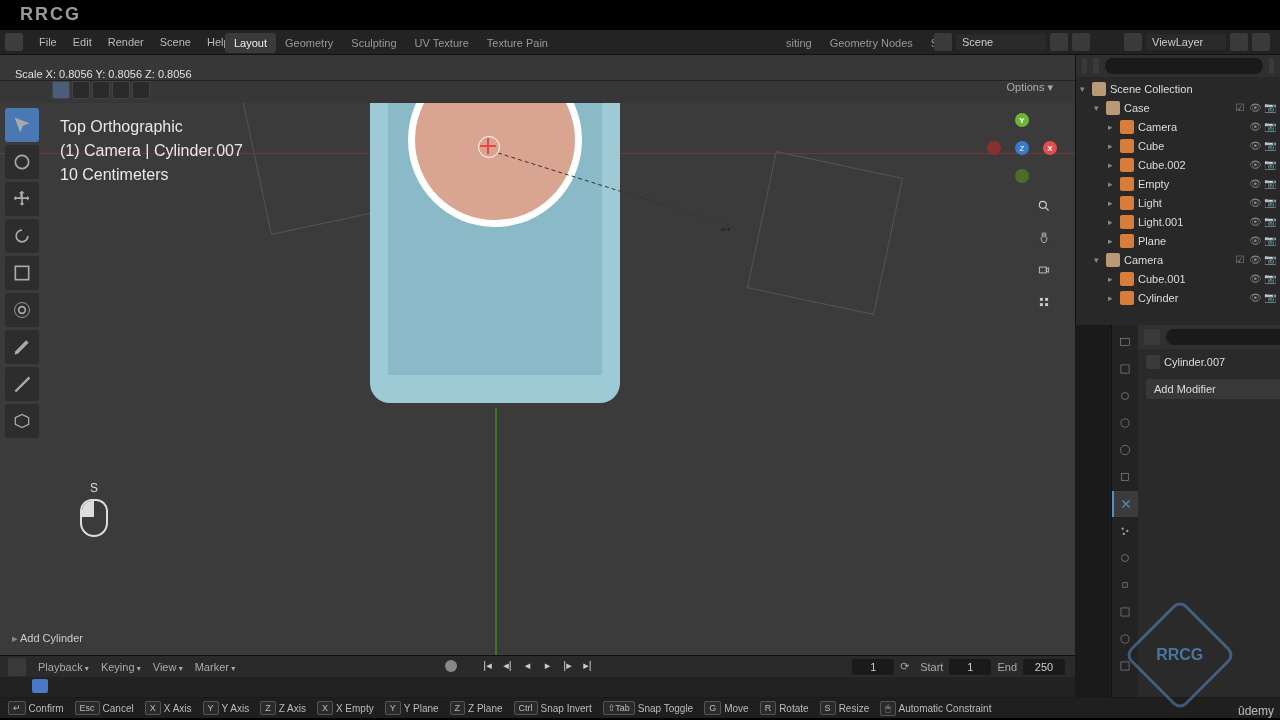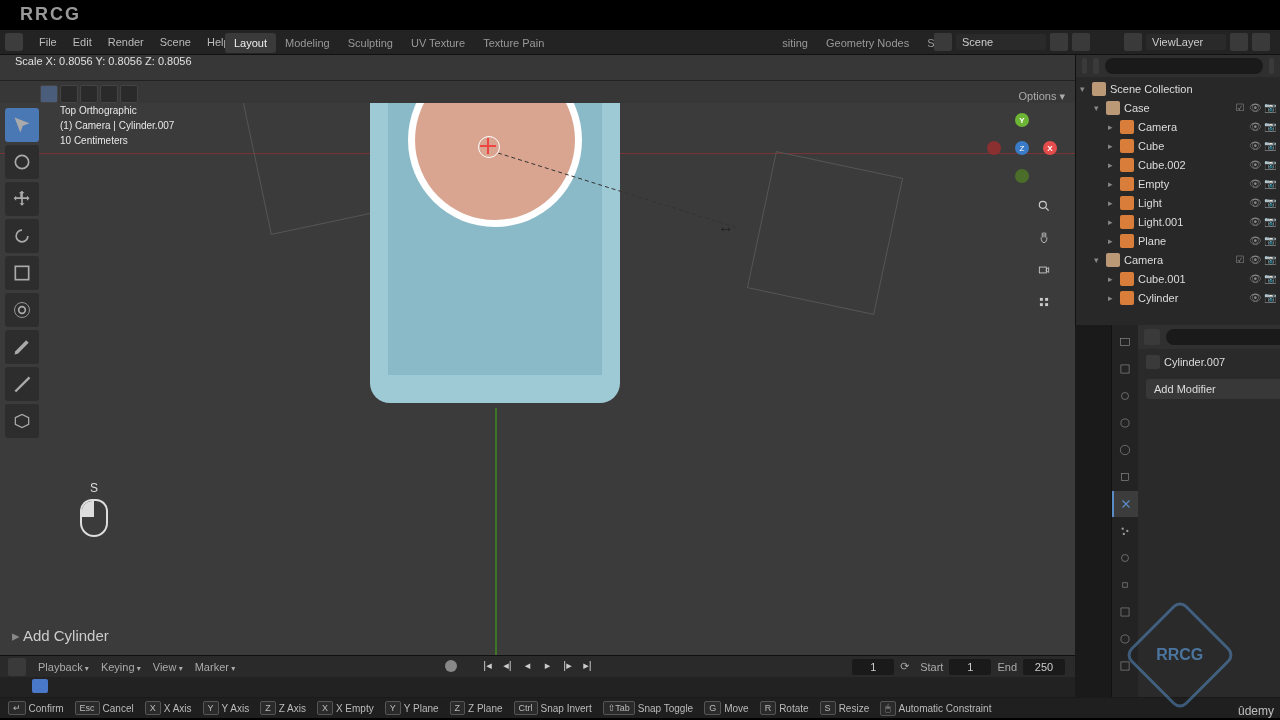--- a/index.html
+++ b/index.html
@@ -11,33 +11,33 @@
 .topbar .m{padding:3px 8px;color:#bbb;cursor:pointer}
 .workspaces{position:absolute;top:30px;left:225px;right:0;height:25px;display:flex;align-items:center}
 .workspaces .ws{padding:4px 9px;color:#999;font-size:11px;cursor:pointer;white-space:nowrap}
 .workspaces .ws.active{background:#3a3a3a;color:#eee;border-radius:3px}
 .scene-field{position:absolute;top:33px;right:190px;display:flex;align-items:center;gap:4px}
 .scene-field .ico{width:18px;height:18px;background:#3a3a3a;border-radius:2px}
 .scene-field input{background:#2a2a2a;border:none;color:#ccc;padding:2px 6px;width:90px;font-size:11px;border-radius:2px}
 .vl-field{position:absolute;top:33px;right:10px;display:flex;align-items:center;gap:4px}
 .vl-field .ico{width:18px;height:18px;background:#3a3a3a;border-radius:2px}
 .vl-field input{background:#2a2a2a;border:none;color:#ccc;padding:2px 6px;width:80px;font-size:11px;border-radius:2px}
-.header2{position:absolute;top:55px;left:0;right:0;height:25px;background:#373737;display:flex;align-items:flex-start;padding-left:15px}
+.header2{position:absolute;top:55px;left:0;right:0;height:25px;background:#373737;display:flex;align-items:flex-end;padding-left:15px}
 .header2 .status{color:#e0e0e0;font-size:11px}
-.header3{position:absolute;top:80px;left:0;right:205px;height:23px;background:#373737;display:flex;align-items:flex-end;padding:0 10px;border-top:1px solid #222}
+.header3{position:absolute;top:80px;left:0;right:205px;height:23px;background:#373737;display:flex;align-items:flex-start;padding:0 22px;border-top:1px solid #222}
 .header3 .selmodes{display:flex;gap:2px;margin-left:30px}
 .header3 .selmodes .sm{width:18px;height:18px;background:#2a2a2a;border:1px solid #444;border-radius:2px}
 .header3 .selmodes .sm.active{background:#4a5d7a}
 .header3 .opt{margin-left:auto;color:#aaa;font-size:11px;cursor:pointer}
 .viewport{position:absolute;top:103px;left:0;right:205px;bottom:65px;background:#3b3b3b;overflow:hidden}
 .toolbar{position:absolute;left:0;top:0;width:44px;display:flex;flex-direction:column;gap:3px;padding:5px}
 .toolbar .tool{width:34px;height:34px;background:#2d2d2d;border-radius:3px;cursor:pointer;display:flex;align-items:center;justify-content:center}
 .toolbar .tool.active{background:#4a78b5}
 .toolbar .tool svg{width:20px;height:20px;fill:#aaa}
-.vp-info{position:absolute;left:60px;top:0;color:#e8e8e8;font-size:10px;line-height:1.5}
+.vp-info{position:absolute;left:60px;top:12px;color:#e8e8e8;font-size:16px;line-height:1.5}
 .navgizmo{position:absolute;right:18px;top:10px;width:70px;height:70px}
 .navgizmo .center{position:absolute;left:28px;top:28px;width:14px;height:14px;background:#3a7bc8;border-radius:50%;display:flex;align-items:center;justify-content:center;font-size:8px;color:#fff}
 .navgizmo .ax{position:absolute;width:14px;height:14px;border-radius:50%;display:flex;align-items:center;justify-content:center;font-size:8px;font-weight:bold;color:#fff}
 .navgizmo .ax.y{background:#6cb535;left:28px;top:0}
 .navgizmo .ax.x{background:#e54d4d;right:0;top:28px}
 .navgizmo .ax.yn{background:#4a6e2a;left:28px;bottom:0}
 .navgizmo .ax.xn{background:#8a3030;left:0;top:28px}
 .navicons{position:absolute;right:18px;top:90px;display:flex;flex-direction:column;gap:6px}
 .navicons .ni{width:26px;height:26px;background:rgba(60,60,60,.7);border-radius:13px;cursor:pointer;display:flex;align-items:center;justify-content:center}
 .navicons .ni svg{width:14px;height:14px;fill:#ccc}
@@ -55,21 +55,21 @@
 .dash-line svg{width:100%;height:100%}
 .arrows{position:absolute;left:718px;top:115px;font-size:16px;color:#222}
 .axis-green{position:absolute;left:495px;top:305px;bottom:0;width:2px;background:#3d7524}
 .axis-red{position:absolute;left:0;right:0;top:50px;height:1px;background:#7a3333}
 .wire-left{position:absolute;left:255px;top:-20px;width:130px;height:140px;border:1px solid #555;transform:rotate(-12deg)}
 .wire-right{position:absolute;left:760px;top:60px;width:130px;height:140px;border:1px solid #555;transform:rotate(12deg)}
 .mouse-hint{position:absolute;left:80px;top:378px;text-align:center}
 .mouse-hint .key{color:#ddd;font-size:12px;margin-bottom:4px}
 .mouse-hint .mouse{width:28px;height:38px;border:2px solid #ddd;border-radius:12px 12px 14px 14px;position:relative}
 .mouse-hint .mouse::before{content:'';position:absolute;left:0;top:0;width:12px;height:16px;background:#ddd;border-radius:10px 0 0 0}
-.lastop{position:absolute;left:12px;bottom:10px;color:#ccc;font-size:15px;cursor:pointer}
+.lastop{position:absolute;left:12px;bottom:10px;color:#ccc;font-size:11px;cursor:pointer}
 .lastop::before{content:'▸ ';color:#888}
 .timeline{position:absolute;bottom:43px;left:0;right:205px;height:22px;background:#2a2a2a;display:flex;align-items:center;padding:0 8px;border-top:1px solid #111}
 .timeline .dd{width:18px;height:18px;background:#3a3a3a;border-radius:2px;margin-right:6px}
 .timeline .tm{padding:2px 6px;color:#aaa;font-size:11px;cursor:pointer}
 .timeline .tm::after{content:' ▾';font-size:8px}
 .timeline .play{position:absolute;left:50%;transform:translateX(-50%);display:flex;gap:2px}
 .timeline .play .pb{width:18px;height:16px;color:#ccc;font-size:11px;text-align:center;cursor:pointer}
 .timeline .frames{position:absolute;right:10px;display:flex;gap:6px;align-items:center;font-size:11px;color:#aaa}
 .timeline .frames input{width:42px;background:#1a1a1a;border:none;color:#ccc;padding:2px 4px;font-size:11px;border-radius:2px;text-align:center}
 .tl-track{position:absolute;bottom:23px;left:0;right:205px;height:20px;background:#222;display:flex;align-items:flex-end}
@@ -123,21 +123,21 @@
   <div class="logo"></div>
   <div class="m">File</div>
   <div class="m">Edit</div>
   <div class="m">Render</div>
   <div class="m">Scene</div>
   <div class="m">Help</div>
 </div>
 
 <div class="workspaces">
   <div class="ws active">Layout</div>
-  <div class="ws">Modeling</div>
+  <div class="ws">Geometry</div>
   <div class="ws">Sculpting</div>
   <div class="ws">UV Texture</div>
   <div class="ws">Texture Pain</div>
   <div class="ws" style="margin-left:220px">siting</div>
   <div class="ws">Geometry Nodes</div>
   <div class="ws">Scr</div>
 </div>
 
 <div class="scene-field">
   <div class="ico"></div>

